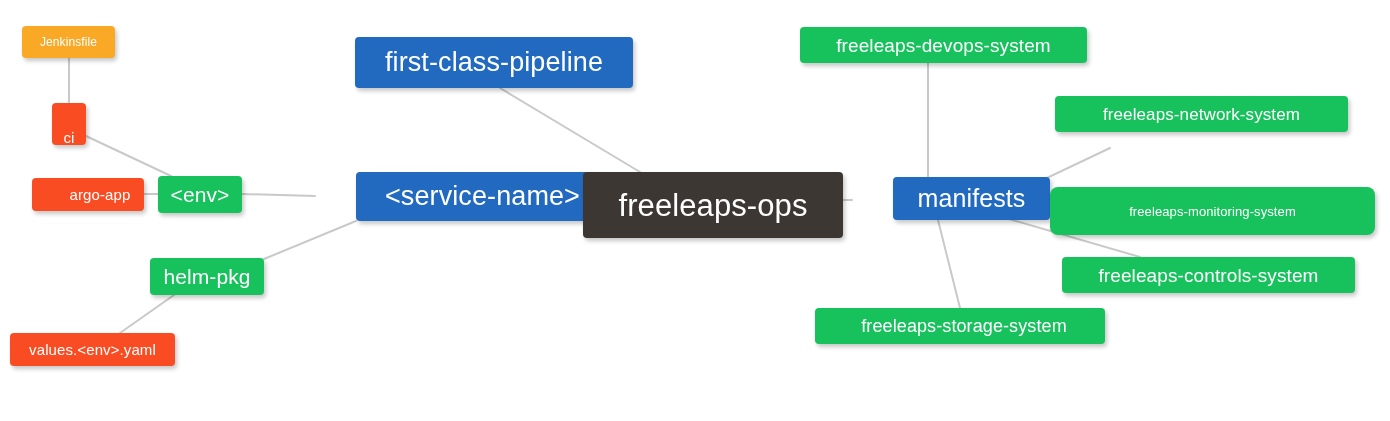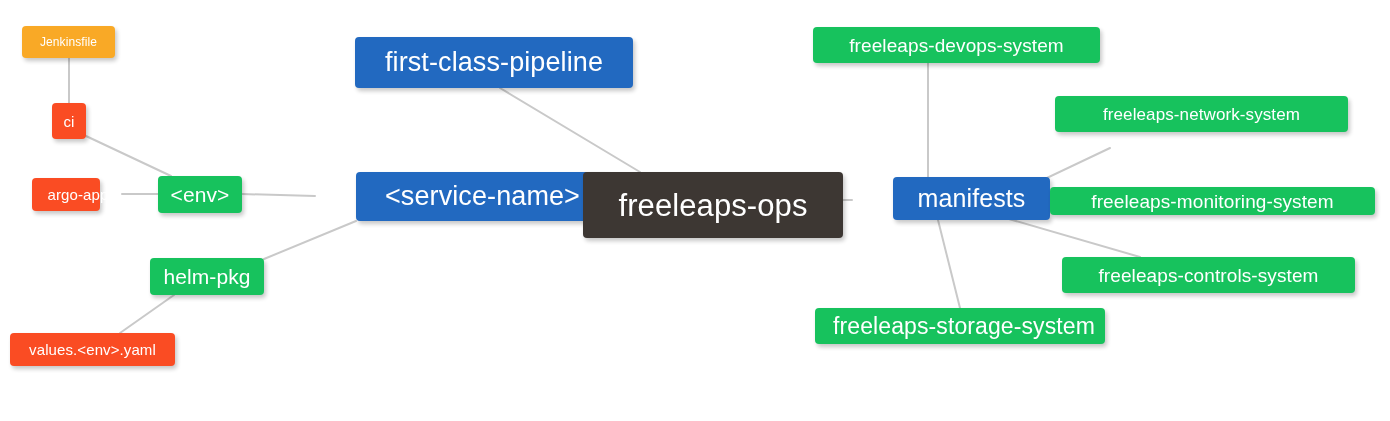--- a/index.html
+++ b/index.html
@@ -47,24 +47,24 @@
       <line x1="928" y1="177" x2="928" y2="63" stroke="#c9c9c9" stroke-width="2" stroke-linecap="round"></line>
       <line x1="1009" y1="196" x2="1110" y2="148" stroke="#c9c9c9" stroke-width="2" stroke-linecap="round"></line>
       <line x1="1009" y1="202" x2="1050" y2="203" stroke="#c9c9c9" stroke-width="2" stroke-linecap="round"></line>
       <line x1="1009" y1="219" x2="1140" y2="257" stroke="#c9c9c9" stroke-width="2" stroke-linecap="round"></line>
       <line x1="938" y1="220" x2="960" y2="308" stroke="#c9c9c9" stroke-width="2" stroke-linecap="round"></line>
     </svg>
   <div id="node-layer">
       <div class="node n-orange" style="left: 22px; top: 26px; width: 93px; height: 32px; font-size: 12px;">
         <span>Jenkinsfile</span>
       </div>
-      <div class="node n-red" style="left: 52px; top: 103px; width: 34px; height: 36px; font-size: 15px;">
+      <div class="node n-red" style="left: 52px; top: 103px; width: 34px; height: 42px; font-size: 15px; align-items: flex-end;">
         <span>ci</span>
       </div>
-      <div class="node n-red" style="left: 32px; top: 178px; width: 68px; height: 33px; font-size: 15px; padding-left: 24px;">
+      <div class="node n-red" style="left: 32px; top: 178px; width: 112px; height: 33px; font-size: 15px; padding-left: 24px;">
         <span>argo-app</span>
       </div>
       <div class="node n-red" style="left: 10px; top: 333px; width: 165px; height: 33px; font-size: 15px;">
         <span>values.&lt;env&gt;.yaml</span>
       </div>
       <div class="node n-green" style="left: 158px; top: 176px; width: 84px; height: 37px; font-size: 21px;">
         <span>&lt;env&gt;</span>
       </div>
       <div class="node n-green" style="left: 150px; top: 258px; width: 114px; height: 37px; font-size: 21px;">
         <span>helm-pkg</span>
@@ -74,29 +74,29 @@
       </div>
       <div class="node n-blue" style="left: 314px; top: 37px; width: 278px; height: 51px; font-size: 27px;">
         <span>first-class-pipeline</span>
       </div>
       <div class="node n-root" style="left: 583px; top: 172px; width: 260px; height: 66px; font-size: 31px; align-items: center;">
         <span>freeleaps-ops</span>
       </div>
       <div class="node n-blue" style="left: 852px; top: 177px; width: 157px; height: 43px; font-size: 25px;">
         <span>manifests</span>
       </div>
-      <div class="node n-green" style="left: 800px; top: 27px; width: 287px; height: 36px; font-size: 19px; margin-left: 13px;">
+      <div class="node n-green" style="left: 800px; top: 27px; width: 287px; height: 36px; font-size: 19px;">
         <span>freeleaps-devops-system</span>
       </div>
       <div class="node n-green" style="left: 1055px; top: 96px; width: 293px; height: 36px; font-size: 17px;">
         <span>freeleaps-network-system</span>
       </div>
-      <div class="node n-green" style="left: 1050px; top: 187px; width: 325px; height: 28px; font-size: 19px;">
+      <div class="node n-green" style="left: 1050px; top: 187px; width: 325px; height: 48px; font-size: 13px; border-radius: 8px;">
         <span>freeleaps-monitoring-system</span>
       </div>
       <div class="node n-green" style="left: 1062px; top: 257px; width: 293px; height: 36px; font-size: 19px;">
         <span>freeleaps-controls-system</span>
       </div>
-      <div class="node n-green" style="left: 815px; top: 308px; width: 290px; height: 36px; font-size: 23px; padding-left: 8px;">
+      <div class="node n-green" style="left: 815px; top: 308px; width: 290px; height: 36px; font-size: 18px; padding-left: 8px;">
         <span>freeleaps-storage-system</span>
       </div>
     </div>
 </div>
 
 </body></html>

